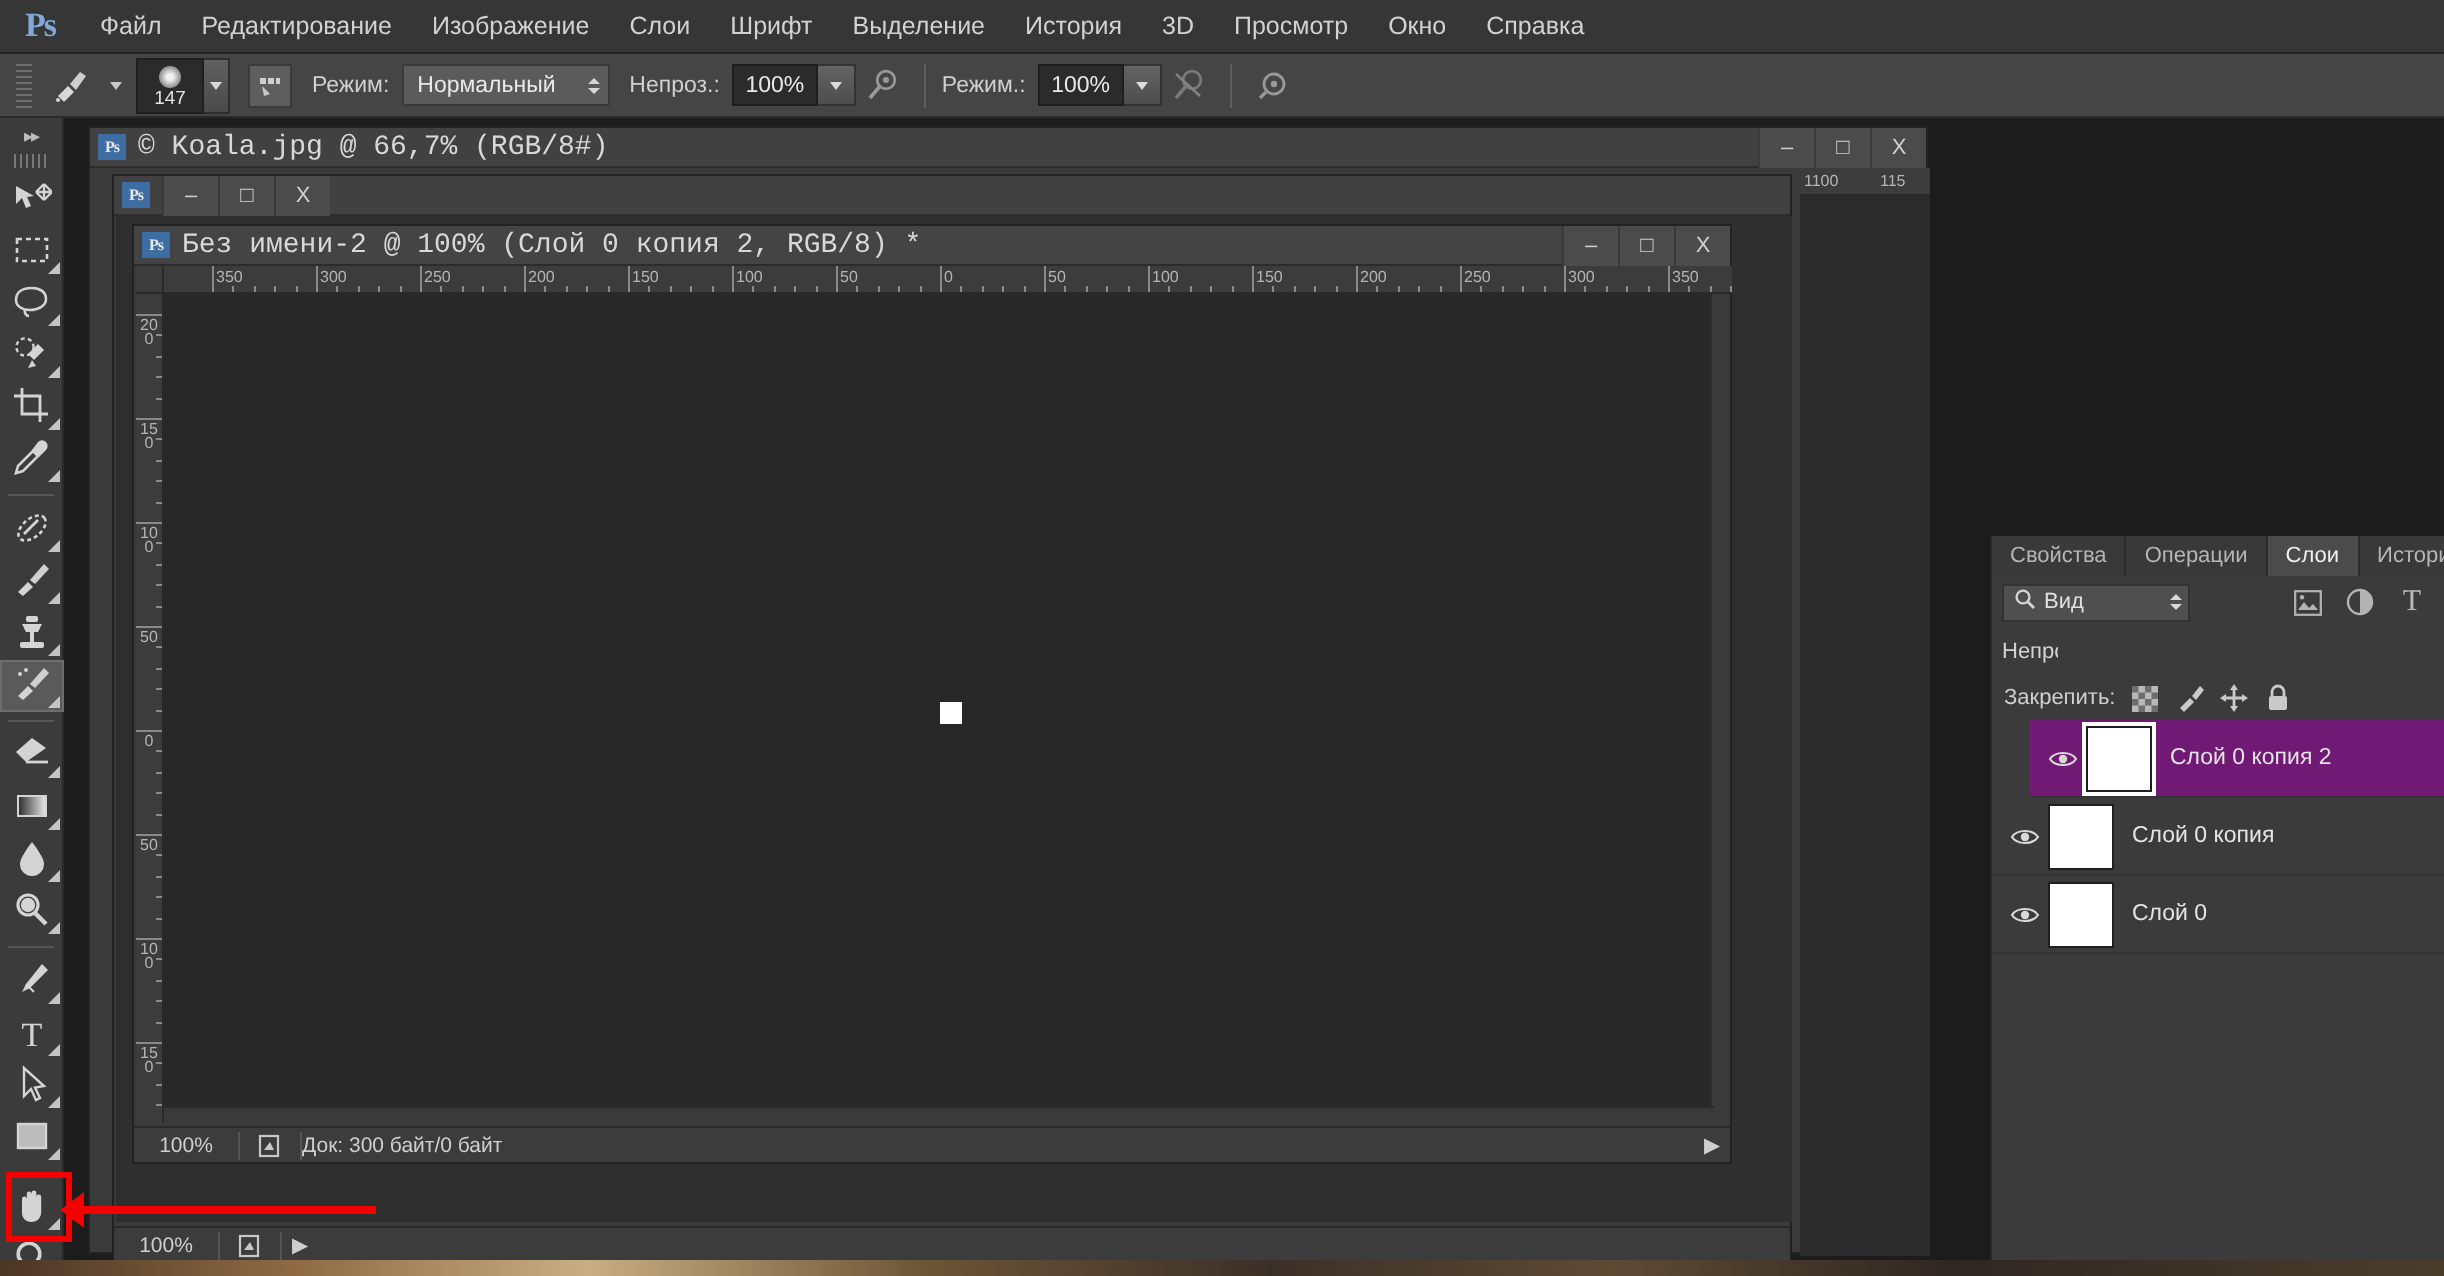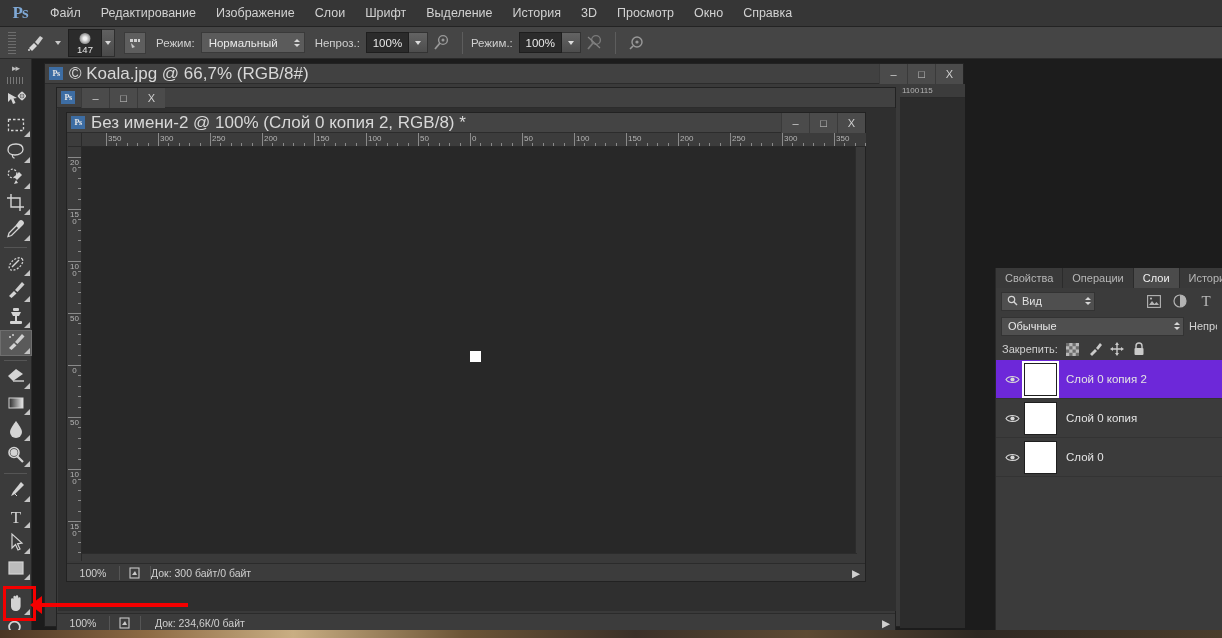--- a/index.html
+++ b/index.html
@@ -123,21 +123,21 @@
     display:flex; align-items:center;
     border-bottom:1px solid #2c2c2c;
   }
   .titlebar.inactive { background:#414141; }
   .doc-ps {
     width:14px;height:13px;margin:0 6px 0 4px;
     background:#3d6da3; color:#e8e8e8; font-size:8px;
     display:flex;align-items:center;justify-content:center;
     font-family:"Liberation Serif",serif; font-weight:bold; letter-spacing:-.5px;
   }
-  .doc-title { font-size:17px; color:#d8d8d8; flex:1; white-space:nowrap; overflow:hidden; }
+  .doc-title { font-size:14px; color:#d8d8d8; flex:1; white-space:nowrap; overflow:hidden;font-family:Liberation Mono, monospace; }
   .wbtns { display:flex; height:20px; }
   .wbtn {
     width:28px; height:20px; display:flex; align-items:center; justify-content:center;
     background:#4b4b4b; border-left:1px solid #3a3a3a; color:#d0d0d0; font-size:11px;
   }
 
   .ruler-h {
     position:absolute; height:14px; background:#3c3c3c;
     border-bottom:1px solid #2a2a2a; overflow:hidden;
   }
@@ -188,21 +188,21 @@
     display:flex; align-items:center; padding:0 3px 0 6px;
     font-size:11px; color:#e8e8e8; justify-content:space-between;
   }
   .lock-row { height:22px; display:flex; align-items:center; padding:0 6px; gap:8px; font-size:11px; color:#cfcfcf;}
   .lock-icon { width:14px;height:14px;display:flex;align-items:center;justify-content:center; }
 
   .layer {
     height:39px; display:flex; align-items:center;
     border-bottom:1px solid #333; background:#3b3b3b; padding-left:4px;
   }
-  .layer.sel { background:#6d28d9; }
+  .layer.sel { background:#701a75;margin-left:19px; }
   .eye { width:24px; display:flex; align-items:center; justify-content:center; }
   .lthumb {
     width:33px; height:33px; background:#fff; margin-right:9px;
     border:1px solid #1f1f1f;
   }
   .layer.sel .lthumb { box-shadow:0 0 0 2px #ffffff; }
   .lname { font-size:11.5px; color:#e4e4e4; }
 
   
   .anno-box {
@@ -476,21 +476,21 @@
     <div class="doc-title">© Koala.jpg @ 66,7% (RGB/8#)</div>
     <div class="wbtns">
       <div class="wbtn">–</div>
       <div class="wbtn">□</div>
       <div class="wbtn">X</div>
     </div>
   </div>
 
   <div class="ruler-h" style="left:855px; top:20px; width:65px;">
     <span class="rtick" style="left:2px;top:2px;">1100</span>
-    <span class="rtick" style="left:20px;top:2px;">115</span>
+    <span class="rtick" style="left:40px;top:2px;">115</span>
   </div>
   <div style="position:absolute;left:855px;top:34px;width:65px;height:530px;background:#2c2c2c;"></div>
 </div>
 
 <div class="docwin" style="left:56px; top:87px; width:840px; height:545px;">
   <div class="titlebar inactive">
     <div class="doc-ps">Ps</div>
     <div class="wbtns">
       <div class="wbtn">–</div>
       <div class="wbtn">□</div>
@@ -501,21 +501,20 @@
   <div class="statusbar" style="left:0;bottom:0;width:838px;">
     <div class="sb-zoom">100%</div>
     <div class="sb-sep"></div>
     <div class="sb-icon">
       <svg width="12" height="12" viewBox="0 0 12 12">
         <rect x="1" y="1" width="9" height="10" fill="none" stroke="#c8c8c8" stroke-width="1.1"></rect>
         <path d="M3 8 L6 4 L8 8 Z" fill="#c8c8c8"></path>
       </svg>
     </div>
     <div class="sb-sep"></div>
-    <div class="sb-doc">Док: 234,6К/0 байт</div>
     <div class="sb-arrow">▶</div>
   </div>
 </div>
 
 <div class="docwin" style="left:66px; top:112px; width:800px; height:470px;">
   <div class="titlebar">
     <div class="doc-ps">Ps</div>
     <div class="doc-title">Без имени-2 @ 100% (Слой 0 копия 2, RGB/8) *</div>
     <div class="wbtns">
       <div class="wbtn">–</div>
@@ -728,27 +727,20 @@
     <div class="ficon">
       <svg width="14" height="14" viewBox="0 0 14 14">
         <circle cx="7" cy="7" r="6" fill="none" stroke="#c9c9c9" stroke-width="1.2"></circle>
         <path d="M7 1 A6 6 0 0 1 7 13 Z" fill="#c9c9c9"></path>
       </svg>
     </div>
     <div class="ficon" style="font-family:'Liberation Serif',serif;font-size:15px;color:#cfcfcf;">T</div>
   </div>
 
   <div class="blend-row">
-    <div class="blend-select">
-      <span>Обычные</span>
-      <span class="updown">
-          <i class="u"></i>
-          <i class="d"></i>
-        </span>
-    </div>
     <div style="font-size:11px;color:#d3d3d3;white-space:nowrap;overflow:hidden;width:28px;">Непроз</div>
   </div>
 
   <div class="lock-row">
     <span>Закрепить:</span>
     <span class="lock-icon">
       <svg width="13" height="13" viewBox="0 0 13 13">
         <rect width="13" height="13" fill="#b8b8b8"></rect>
         <rect x="0" y="0" width="3.25" height="3.25" fill="#6e6e6e"></rect>
           <rect x="6.5" y="0" width="3.25" height="3.25" fill="#6e6e6e"></rect>

